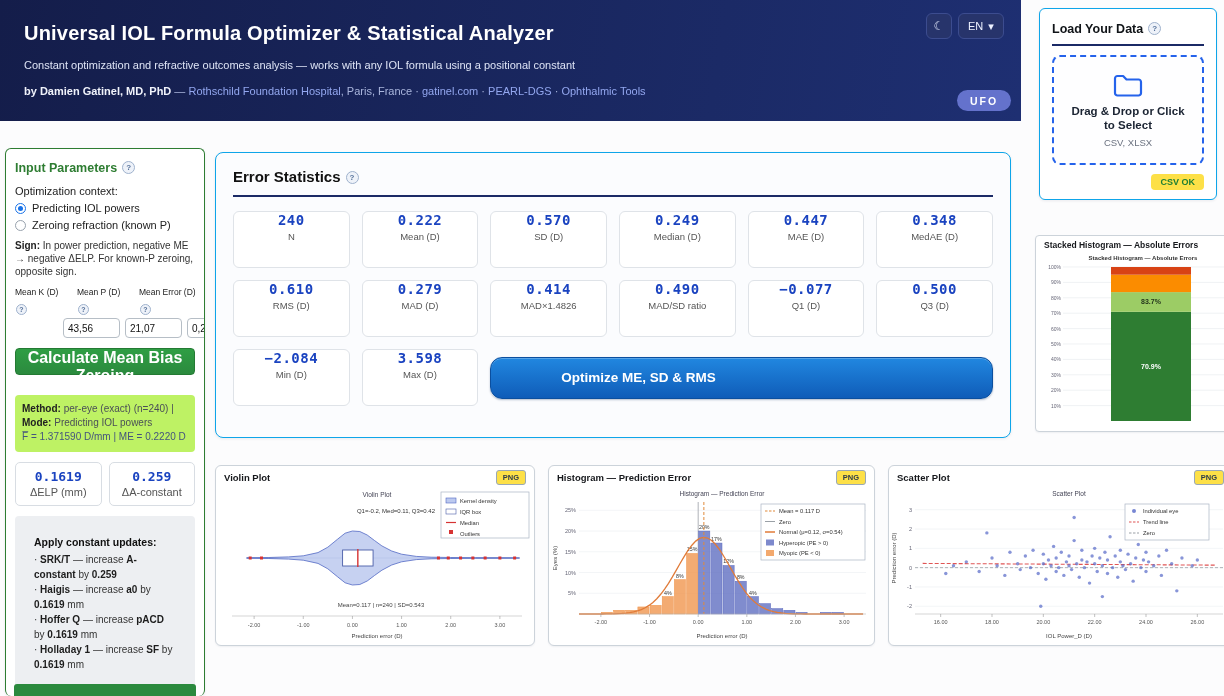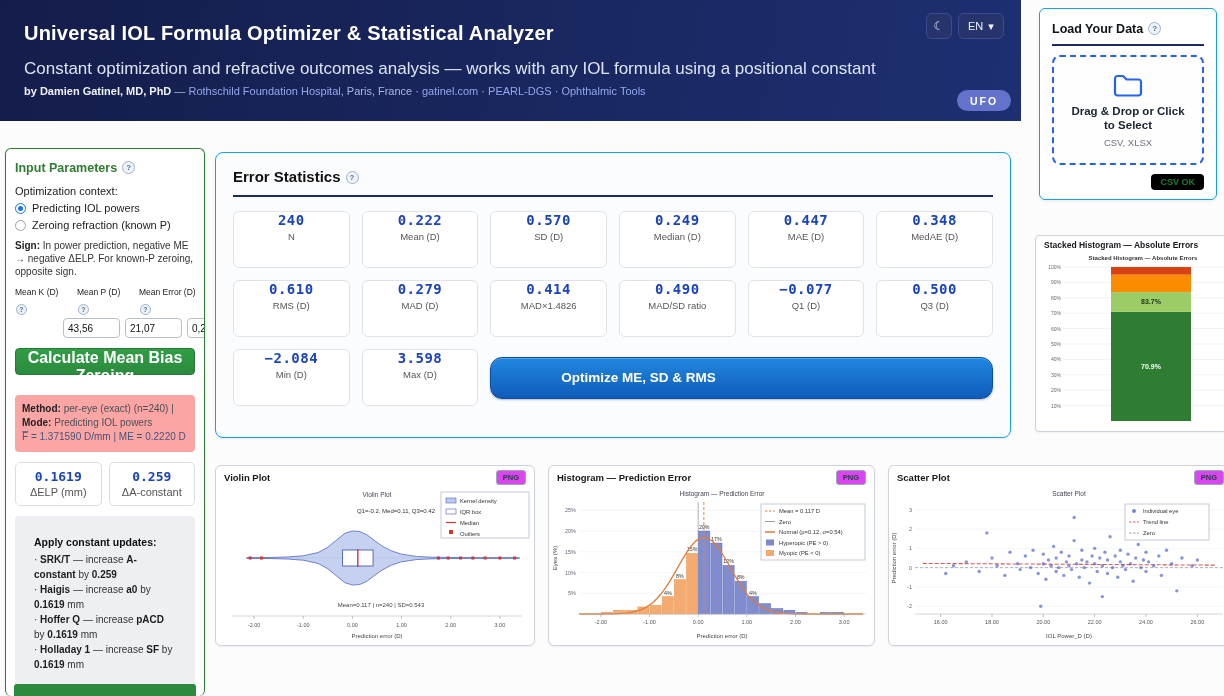--- a/index.html
+++ b/index.html
@@ -3,21 +3,21 @@
 <meta charset="utf-8">
 <style>
 *{margin:0;padding:0;box-sizing:border-box;}
 body{font-family:"Liberation Sans",sans-serif;background:#fff;}
 #app{position:relative;width:1224px;height:696px;background:#fcfcfd;overflow:hidden;}
 
 
 #header{position:absolute;left:0;top:0;width:1021px;height:121px;
  background:linear-gradient(100deg,#141d4a 0%,#1b2a66 70%,#1e2f72 100%);color:#fff;}
 #header .h1{position:absolute;left:24px;top:22px;font-size:20px;font-weight:bold;letter-spacing:.2px;}
-#header .subtitle{position:absolute;left:24px;top:59px;font-size:17px;color:#dde3f5;}
+#header .subtitle{position:absolute;left:24px;top:59px;font-size:11px;color:#dde3f5;}
 #header .byline{position:absolute;left:24px;top:85px;font-size:11px;color:#aab6dd;}
 .byline .strong{color:#f0f3fb;font-weight:bold;}
 .byline .link{color:#93a7ef;cursor:pointer;}
 .icon-btn{position:absolute;left:926px;top:13px;width:26px;height:26px;background:#27346b;
  border:1px solid #3c4c8f;border-radius:6px;color:#dfe5f8;font-size:12px;
  display:flex;align-items:center;justify-content:center;cursor:pointer;}
 .lang{position:absolute;left:958px;top:13px;height:26px;padding:0 9px;background:#27346b;
  border:1px solid #3c4c8f;border-radius:6px;color:#eef2ff;font-size:11px;display:flex;gap:5px;
  align-items:center;cursor:pointer;}
 .ufo{position:absolute;left:957px;top:90px;width:54px;height:21px;border-radius:11px;background:#6472cc;
@@ -30,21 +30,21 @@
  vertical-align:middle;margin-left:5px;cursor:pointer;}
 
 
 #load-card{left:1039px;top:8px;width:178px;height:192px;padding:10px 12px;border-radius:6px;}
 .load-title{font-size:12.5px;font-weight:bold;color:#101418;}
 .load-rule{border-bottom:2px solid #1b2a66;margin-top:7px;}
 .dropzone{margin-top:9px;height:110px;border:2px dashed #2563eb;border-radius:8px;display:flex;
  flex-direction:column;align-items:center;justify-content:center;text-align:center;cursor:pointer;background:#fefeff;}
 .dz-text{font-size:11.5px;font-weight:bold;color:#1a2332;width:124px;line-height:1.25;margin-top:6px;}
 .dz-formats{font-size:9.5px;color:#6b7280;margin-top:5px;}
-.csv-ok{position:absolute;right:12px;bottom:9px;background:#000000;color:#1e7e34;font-size:9px;
+.csv-ok{position:absolute;right:12px;bottom:9px;background:#fde047;color:#1e7e34;font-size:9px;
  font-weight:bold;padding:3px 9px;border-radius:4px;}
 
 
 #sidebar{left:5px;top:148px;width:200px;height:548px;border:1.5px solid #2e7d32;border-radius:6px;
  padding:9px;overflow:hidden;border-bottom:none;}
 .ip-title{color:#2e7d32;font-size:12.5px;font-weight:bold;}
 .opt-label{font-size:11px;color:#1b1b1b;margin-top:9px;}
 .radio-row{display:flex;align-items:center;gap:6px;margin-top:5px;font-size:11px;color:#222;cursor:pointer;}
 .radio{width:11px;height:11px;border-radius:50%;border:1.5px solid #98a2ad;background:#fff;position:relative;flex:none;}
 .radio.sel{border-color:#1a73e8;}
@@ -52,21 +52,21 @@
 .sign-note{font-size:10px;color:#333;line-height:1.32;margin-top:8px;}
 .sign-note .b,.method-box .b{font-weight:bold;color:#222;}
 .fields{display:flex;gap:5px;margin-top:8px;}
 .field{width:57px;}
 .field-label{font-size:8.5px;color:#222;line-height:1.25;min-height:13px;}
 .field .q{width:11px;height:11px;font-size:7px;margin:2px 0 2px 1px;}
 .field input{width:100%;height:20px;border:1px solid #b6bec6;border-radius:4px;font-size:10px;padding:0 4px;
  font-family:inherit;color:#111;background:#fff;margin-left:48px;}
 .calc-btn{margin-top:10px;width:100%;height:27px;background:linear-gradient(180deg,#2f9e44,#2b8a3e);
  border:1px solid #247a33;border-radius:4px;color:#fff;font-weight:bold;font-size:16px;font-family:inherit;cursor:pointer;}
-.method-box{margin-top:10px;background:#fca5a5;border-radius:4px;padding:7px;font-size:10px;color:#4a4f57;line-height:1.42;}
+.method-box{margin-top:10px;background:#bef264;border-radius:4px;padding:7px;font-size:10px;color:#4a4f57;line-height:1.42;}
 .method-result{color:#44557d;}
 .result-row{display:flex;gap:7px;margin-top:10px;}
 .result-box{flex:1;border:1px solid #d8dde3;border-radius:5px;height:44px;display:flex;flex-direction:column;
  align-items:center;justify-content:center;background:#fff;}
 .result-box .v{font-family:"DejaVu Sans Mono",monospace;font-weight:bold;font-size:13px;color:#1a43c0;}
 .result-box .l{font-size:11px;color:#555;margin-top:2px;}
 .updates-box{margin-top:10px;background:#edeff2;border-radius:4px;padding:19px;font-size:10px;color:#333;line-height:1.5;}
 .updates-title{font-size:10.5px;font-weight:bold;color:#111;margin-bottom:2px;}
 .u-item .b{font-weight:bold;color:#1d1d1d;}
 .sidebar-accent{position:absolute;left:8px;right:8px;bottom:0;height:12px;background:#2b8a3e;border-radius:3px 3px 0 0;}
@@ -83,21 +83,21 @@
 .opt-btn{grid-column:3/7;align-self:center;height:42px;border-radius:12px;width:100%;
  background:linear-gradient(180deg,#2187e0,#0f5cb8);border:1px solid #0b4f9f;color:#fff;font-weight:bold;
  font-size:13.5px;font-family:inherit;text-align:left;padding-left:70px;cursor:pointer;
  box-shadow:inset 0 1px 0 rgba(255,255,255,.25),0 1px 2px rgba(0,40,90,.3);}
 
 
 .chart-card{position:absolute;background:#fff;border:1px solid #ccd3da;border-radius:6px;overflow:hidden;
  box-shadow:0 1px 2px rgba(20,30,60,.06);}
 .cc-head{display:flex;align-items:center;justify-content:space-between;padding:4px 8px 1px;}
 .cc-title{font-size:9.5px;font-weight:bold;color:#16181c;}
-.png-btn{font-size:7.5px;font-weight:bold;color:#2a3a4a;background:#d946ef;border:1px solid #9aa8b5;border-radius:3px;
+.png-btn{font-size:7.5px;font-weight:bold;color:#2a3a4a;background:#fde047;border:1px solid #9aa8b5;border-radius:3px;
  padding:2px 6px;font-family:inherit;cursor:pointer;}
 #stacked-card{left:1035px;top:235px;width:196px;height:197px;border-radius:4px;}
 #violin-card{left:215px;top:465px;width:320px;height:181px;}
 #hist-card{left:548px;top:465px;width:327px;height:181px;}
 #scatter-card{left:888px;top:465px;width:345px;height:181px;}
 svg{display:block;font-family:"Liberation Sans",sans-serif;}
 </style>
 </head>
 <body>
 

